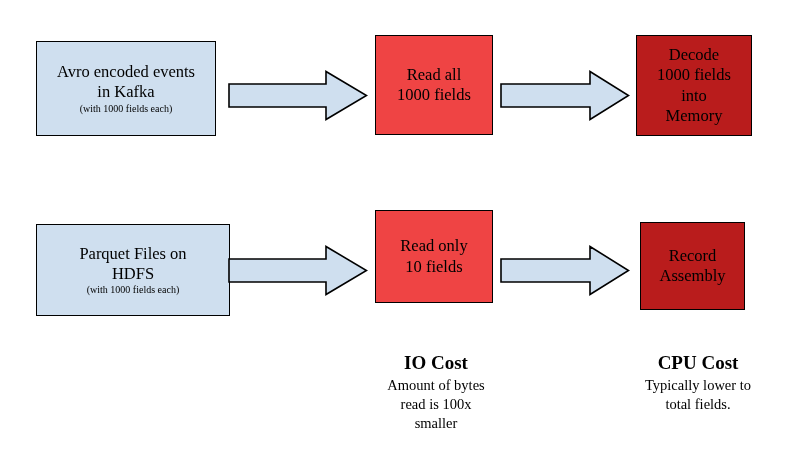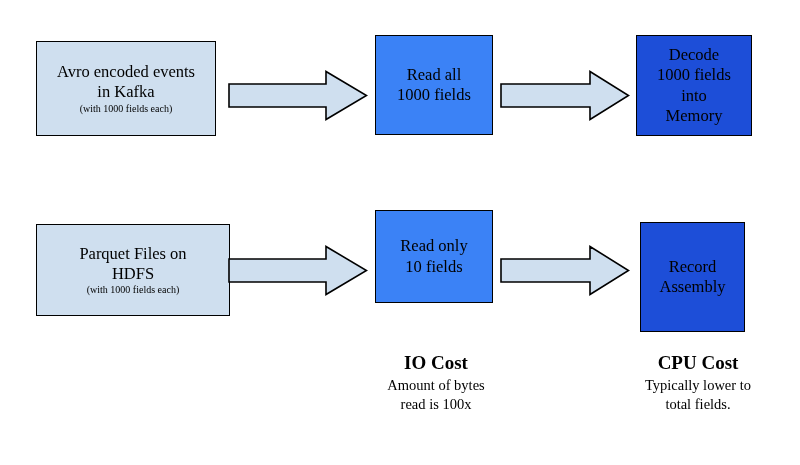--- a/index.html
+++ b/index.html
@@ -30,22 +30,22 @@
     align-items: center;
     justify-content: center;
     text-align: center;
     line-height: 1.22;
     font-size: 16.5px;
   }
   .box .line { display: block; white-space: nowrap; }
   .box .sub  { font-size: 10px; }
 
   .box-source   { background: #cfdfef; }
-  .box-read     { background: #3b82f6; }
-  .box-cpu      { background: #1d4ed8; }
+  .box-read     { background: #ef4444; }
+  .box-cpu      { background: #b91c1c; }
 
   
   .arrow {
     position: absolute;
   }
   .arrow svg { display: block; width: 100%; height: 100%; }
 
   
   .caption {
     position: absolute;
@@ -112,29 +112,30 @@
     <span class="line">Read only</span>
     <span class="line">10 fields</span>
   </div>
 
   <div class="arrow" style="left:500px; top:245px; width:130px; height:51px;">
     <svg viewBox="0 0 130 51" preserveAspectRatio="none">
       <polygon points="1,14 90,14 90,1.5 128.5,25.5 90,49.5 90,37 1,37" fill="#cfdfef" stroke="#000000" stroke-width="1.6" stroke-linejoin="miter"></polygon>
     </svg>
   </div>
 
-  <div class="box box-cpu" style="left:640px; top:222px; width:105px; height:110px;">
+  <div class="box box-cpu" style="left:640px; top:222px; width:105px; height:88px;">
     <span class="line">Record</span>
     <span class="line">Assembly</span>
   </div>
 
   <div class="caption" style="left:357px; top:350px; width:158px;">
     <span class="cap-title">IO Cost</span>
     <span class="cap-line">Amount of bytes</span>
     <span class="cap-line">read is 100x</span>
+    <span class="cap-line">smaller</span>
   </div>
 
   <div class="caption" style="left:608px; top:350px; width:180px;">
     <span class="cap-title">CPU Cost</span>
     <span class="cap-line">Typically lower to</span>
     <span class="cap-line">total fields.</span>
   </div>
 
 </div>
 

